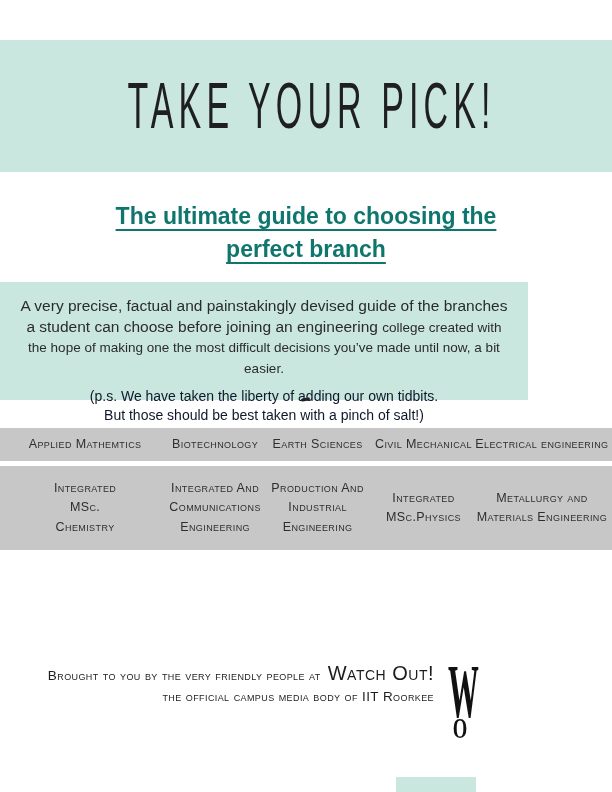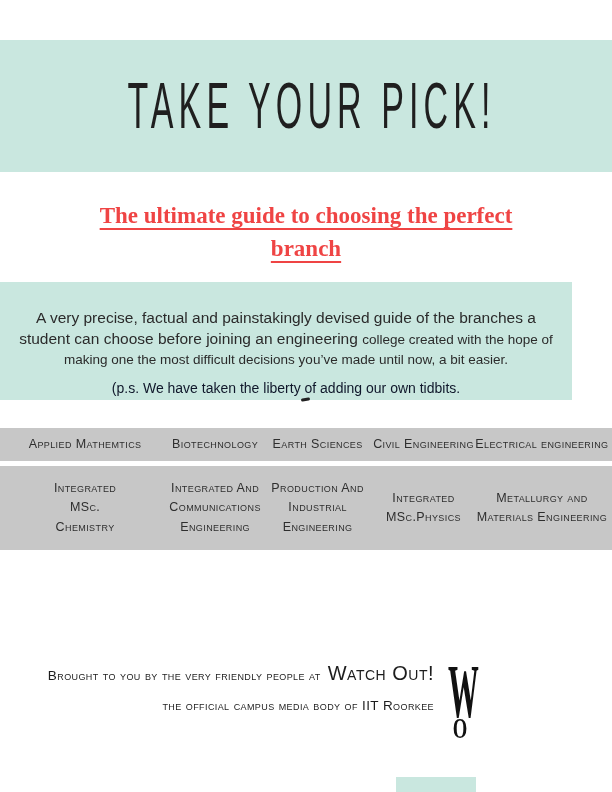--- a/index.html
+++ b/index.html
@@ -25,28 +25,28 @@
     color:var(--ink); white-space:nowrap; transform:scale(0.85,1.6);
   }
 
   
   .subtitle-wrap{
     position:absolute; top:200px; left:0; width:612px;
     display:flex; justify-content:center;
   }
   .subtitle{
     margin:0; width:436px; text-align:center;
-    font-size:23px; line-height:1.42; font-weight:700; color:#ef4444;
-    text-decoration:underline; text-decoration-thickness:2px; text-underline-offset:5px;font-family:Liberation Serif, serif;
+    font-size:23px; line-height:1.42; font-weight:700; color:#0f766e;
+    text-decoration:underline; text-decoration-thickness:2px; text-underline-offset:5px;
   }
 
   
   .band-desc{
-    position:absolute; top:282px; left:0; width:572px; height:118px;
-    padding:26px 16px 0; text-align:center; color:#2b2b2b;
+    position:absolute; top:282px; left:0; width:528px; height:118px;
+    padding:14px 16px 0; text-align:center; color:#2b2b2b;
   }
   .desc{ margin:0; font-size:15.5px; line-height:1.33; }
   .desc-small{ font-size:13.5px; }
   .ps{ margin:9px 0 0; font-size:14px; line-height:1.32; color:#0f172a; }
 
   .stray{
     position:absolute; top:398px; left:301px; width:9px; height:3px;
     background:#222; border-radius:2px; transform:rotate(-10deg);
   }
 
@@ -70,21 +70,21 @@
   .branch-row.r3 .branch-cell:nth-child(4){ margin:0 -6px; }
 
   
   .footer{ position:absolute; top:650px; left:0; width:496px; height:100px; }
   .credit{
     position:absolute; top:12px; right:62px; text-align:right;
     font-variant:small-caps; color:#1d1d1d;
   }
   .credit-line1{ font-size:13.5px; letter-spacing:0.4px; white-space:nowrap; }
   .brand{ font-size:20px; letter-spacing:0.5px; margin-left:7px; }
-  .credit-line2{ font-size:13.5px; letter-spacing:0.4px; margin-top:13px; }
+  .credit-line2{ font-size:13.5px; letter-spacing:0.4px; margin-top:4px; }
   .logo{
     position:absolute; top:2px; right:14px; width:44px; text-align:center;
     font-family:"Liberation Serif", serif; font-weight:700; color:#111;
   }
   .logo-w{ display:block; font-size:56px; line-height:58px; transform:scale(0.55,1.35); transform-origin:center top; }
   .logo-o{ display:block; font-size:26px; line-height:26px; transform:scale(0.72,1.15); transform-origin:center top; margin-top:4px; }
 
   .bottom-bar{
     position:absolute; left:396px; bottom:0; width:80px; height:15px;
     background:var(--mint);
@@ -98,31 +98,31 @@
   <header class="band band-title">
     <h1 class="title">TAKE YOUR PICK!</h1>
   </header>
 
   <section class="subtitle-wrap">
     <h2 class="subtitle">The ultimate guide to choosing the perfect branch</h2>
   </section>
 
   <section class="band band-desc">
     <p class="desc"><span class="desc-main">A very precise, factual and painstakingly devised guide of the branches a student can choose before joining an engineering</span> <span class="desc-small">college created with the hope of making one the most difficult decisions you’ve made until now, a bit easier.</span></p>
-    <p class="ps"><span>(p.s. We have taken the liberty of adding our own tidbits.</span><br></p>
+    <p class="ps"><span>(p.s. We have taken the liberty of adding our own tidbits.</span><br><span>But those should be best taken with a pinch of salt!)</span></p>
   </section>
 
   <div class="stray"></div>
 
   <section class="branches">
     <div class="branch-row r1">
       <div class="branch-cell">Applied Mathemtics</div>
       <div class="branch-cell">Biotechnology</div>
       <div class="branch-cell">Earth Sciences</div>
-      <div class="branch-cell">Civil Engineering</div>
+      <div class="branch-cell">Civil Mechanical</div>
       <div class="branch-cell">Electrical engineering</div>
     </div>
     <div class="branch-row r3">
       <div class="branch-cell">Integrated MSc. Chemistry</div>
       <div class="branch-cell">Integrated And Communications Engineering</div>
       <div class="branch-cell">Production And Industrial Engineering</div>
       <div class="branch-cell">Integrated MSc.Physics</div>
       <div class="branch-cell">Metallurgy and Materials Engineering</div>
     </div>
   </section>

